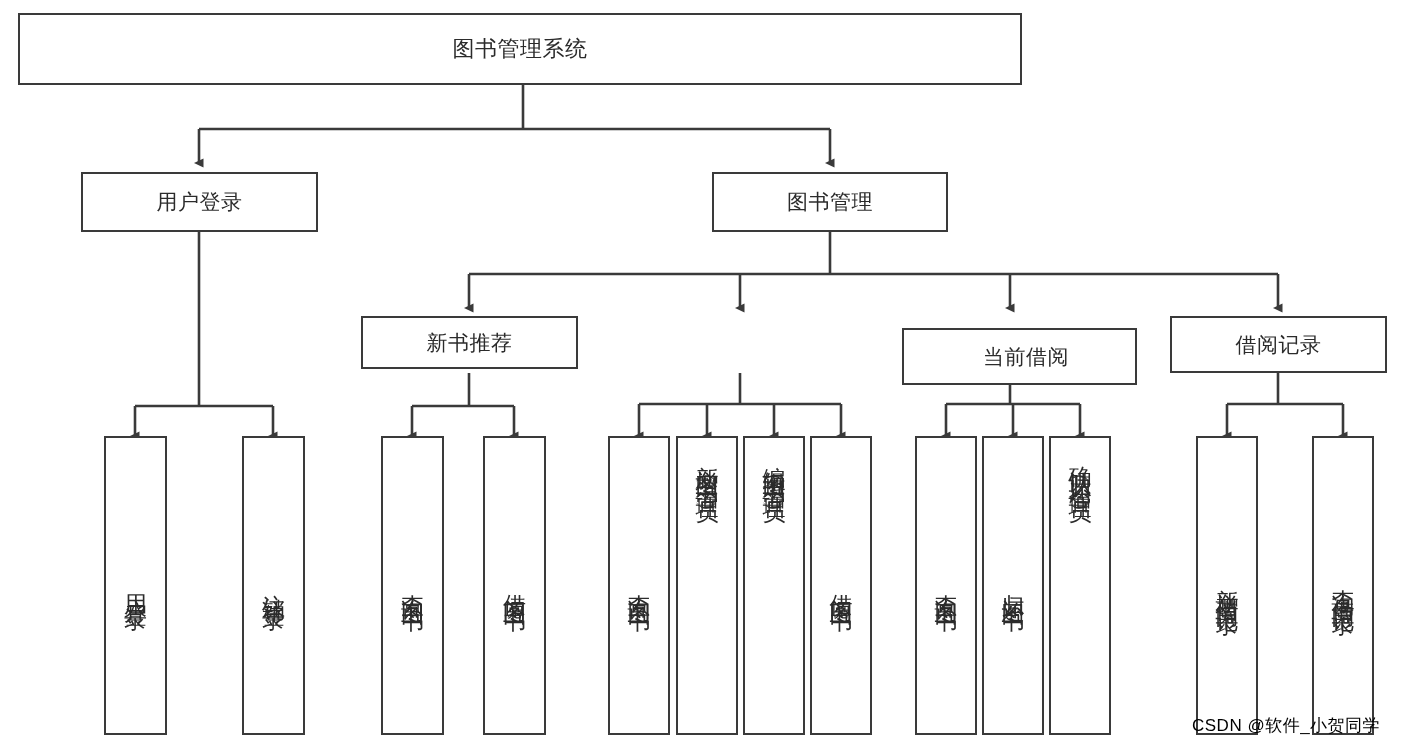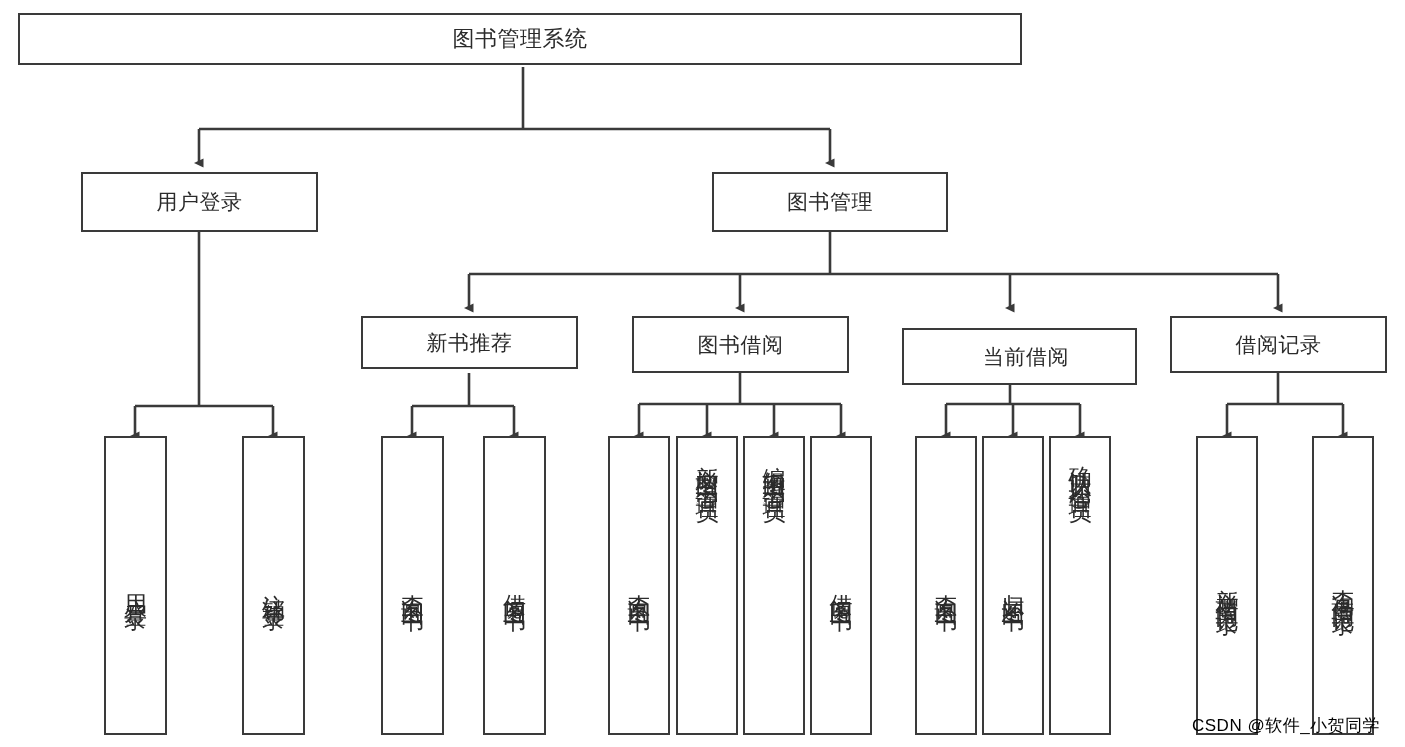--- a/index.html
+++ b/index.html
@@ -109,36 +109,33 @@
       <path d="M1013,404 L1013,436" marker-end="url(#arrow)"></path>
       <path d="M1080,404 L1080,436" marker-end="url(#arrow)"></path>
 
       <path d="M1278,373 L1278,404"></path>
       <path d="M1227,404 L1343,404"></path>
       <path d="M1227,404 L1227,436" marker-end="url(#arrow)"></path>
       <path d="M1343,404 L1343,436" marker-end="url(#arrow)"></path>
     </g>
   </svg>
 
-  <div class="node h-node" id="n-root" style="left:18px;top:13px;width:1004px;height:52px;">
+  <div class="node h-node" id="n-root" style="left:18px;top:13px;width:1004px;height:72px;">
     <span class="lbl">图书管理系统</span>
   </div>
 
   <div class="node h-node" style="left:81px;top:172px;width:237px;height:60px;">
     <span class="lbl">用户登录</span>
   </div>
   <div class="node h-node" style="left:712px;top:172px;width:236px;height:60px;">
     <span class="lbl">图书管理</span>
   </div>
 
   <div class="node h-node" style="left:361px;top:316px;width:217px;height:53px;">
     <span class="lbl">新书推荐</span>
-  </div>
-  <div class="node h-node" style="left:632px;top:316px;width:217px;height:57px;">
-    <span class="lbl">图书借阅</span>
   </div>
   <div class="node h-node" style="left:902px;top:328px;width:235px;height:57px;padding-left:13px;">
     <span class="lbl">当前借阅</span>
   </div>
   <div class="node h-node" style="left:1170px;top:316px;width:217px;height:57px;align-items:center;">
     <span class="lbl">借阅记录</span>
   </div>
 
   <div class="node v-node centered" style="left:104px;top:436px;width:63px;height:299px;">
     <span class="lbl">用户登录</span>

